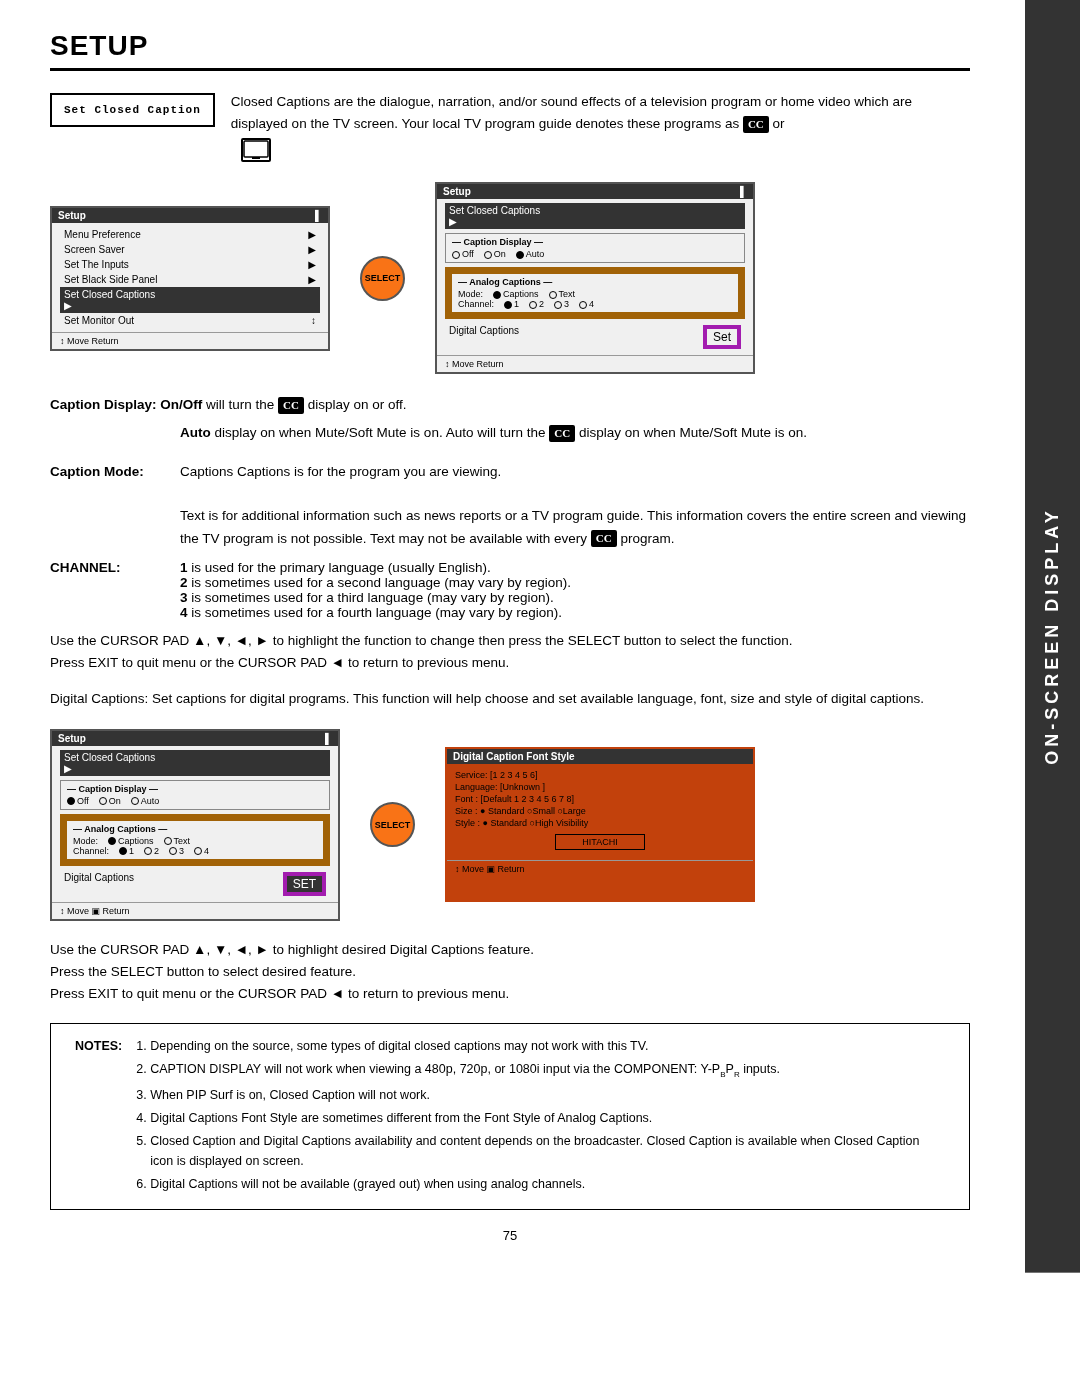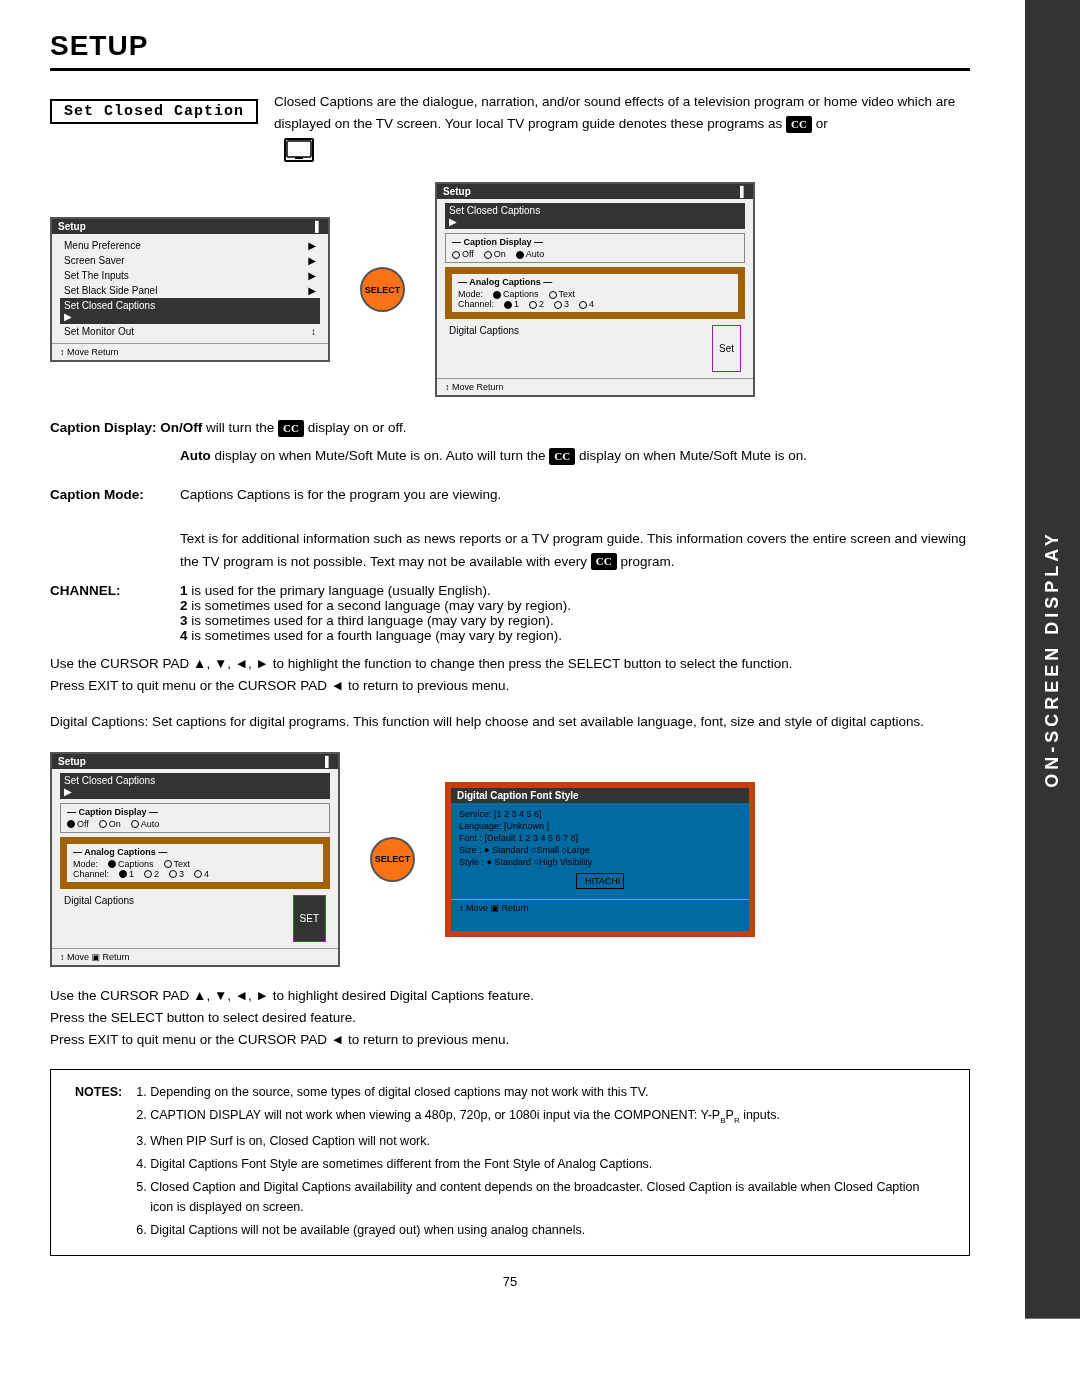--- a/index.html
+++ b/index.html
@@ -31,29 +31,29 @@
     }
 
     
     .set-caption-section {
       display: flex;
       align-items: flex-start;
       margin-bottom: 20px;
     }
     .set-caption-label {
       border: 2px solid #000;
-      padding: 2px 12px;
-      font-weight: bold;
-      font-size: 15px;
+      padding: 9px 12px;
+      font-weight: bold;
+      font-size: 11px;
       white-space: nowrap;
       margin-right: 16px;
       min-width: 160px;
       text-align: center;
       flex-shrink: 0;
-      margin-top: 8px;
+      margin-top: 2px;
       font-family: 'Courier New', monospace;
       letter-spacing: 1px;
     }
     .set-caption-text {
       font-size: 13.5px;
       line-height: 1.6;
     }
 
     
     .cc-badge {
@@ -304,24 +304,24 @@
     
     .screenshot2-box {
       border: 2px solid #555;
       width: 290px;
       min-height: 155px;
       background: #f0f0f0;
       font-size: 10px;
       font-family: Arial, sans-serif;
     }
     .screenshot2-wide {
-      border: 6px solid #c2410c;
+      border: 2px solid #c2410c;
       width: 310px;
       min-height: 155px;
-      background: #0369a1;
+      background: #c2410c;
       font-size: 10px;
       font-family: Arial, sans-serif;
     }
 
     sub {
       font-size: 8px;
     }
 
     .digital-font-box {
       padding: 4px 8px;
@@ -330,26 +330,26 @@
     .digital-font-row {
       display: flex;
       margin: 2px 0;
     }
     .hitachi-btn {
       border: 1px solid #000;
       text-align: center;
       padding: 2px 8px;
       font-size: 9px;
       margin: 6px auto;
-      width: 48px;
+      width: 90px;
     }
     .set-btn {
-      border: 1px solid #a21caf;
-      padding: 17px 6px;
-      font-size: 10px;
+      border: 4px solid #a21caf;
+      padding: 1px 6px;
+      font-size: 12px;
       display: inline-block;
     }
   </style>
 </head>
 <body>
 
 <div class="page-container">
   <div class="main-content">
 
     <h1 class="setup-heading">SETUP</h1>

